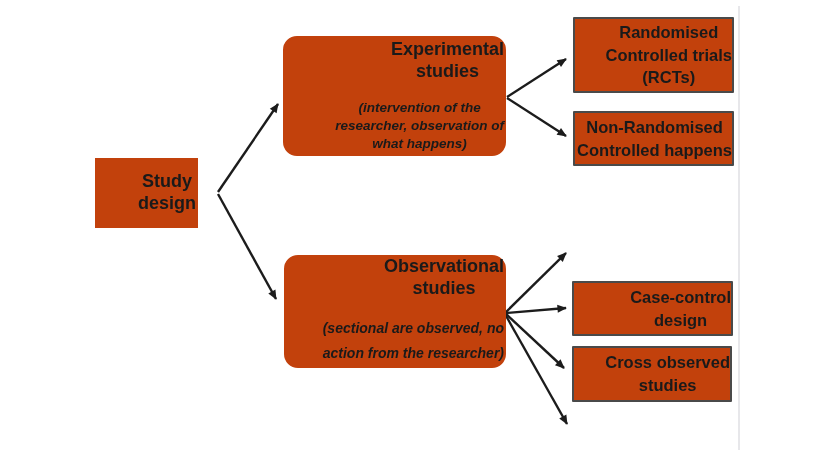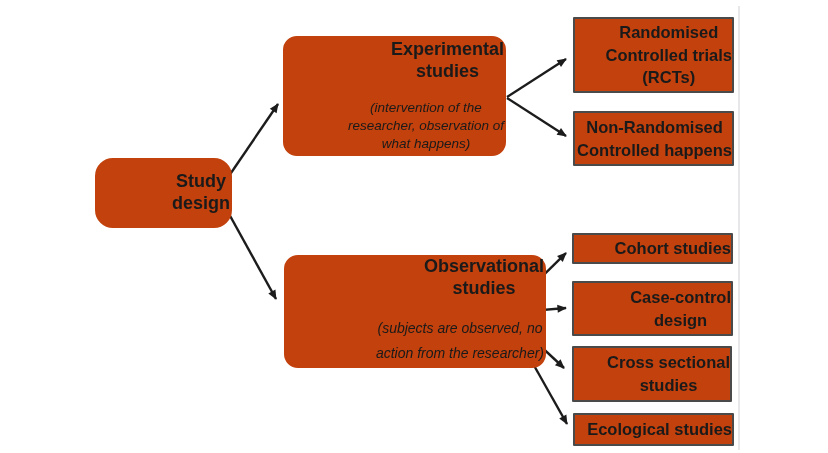--- a/index.html
+++ b/index.html
@@ -36,34 +36,34 @@
     white-space:pre-line;
   }
   .node .label{
     font-weight:bold;
     font-size:16.5px;
     line-height:1.38;
     white-space:pre-line;
   }
   .node .subtitle{
     font-style:italic;
-    font-weight:400;
+    font-weight:700;
     font-size:13.5px;
     line-height:1.35;
     white-space:pre-line;
     margin-top:16px;
   }
   .subtitle.loose{
     font-size:14px;
     line-height:1.85;
   }
   
-  #node-root{left:95px;top:158px;width:137px;height:70px;border-radius:18px;}
+  #node-root{left:95px;top:158px;width:103px;height:70px;border-radius:0;}
   #node-experimental{left:283px;top:36px;width:223px;height:120px;}
-  #node-observational{left:284px;top:255px;width:262px;height:113px;}
+  #node-observational{left:284px;top:255px;width:222px;height:113px;}
   #node-rct{left:573px;top:17px;width:161px;height:76px;}
   #node-nonrct{left:573px;top:111px;width:161px;height:55px;}
   #node-cohort{left:572px;top:233px;width:161px;height:31px;}
   #node-case{left:572px;top:281px;width:161px;height:55px;}
   #node-cross{left:572px;top:346px;width:160px;height:56px;}
   #node-eco{left:573px;top:413px;width:161px;height:33px;}
 
   #edge-layer{
     position:absolute;left:0;top:0;width:828px;height:453px;
     pointer-events:none;
@@ -107,46 +107,40 @@
     <span class="title">Experimental
 studies</span>
     <span class="subtitle">(intervention of the
 researcher, observation of
 what happens)</span>
   </div>
 
   <div class="node rounded" id="node-observational">
     <span class="title">Observational
 studies</span>
-    <span class="subtitle loose">(subjects are observed, no
+    <span class="subtitle loose">(sectional are observed, no
 action from the researcher)</span>
   </div>
 
   <div class="node rect" id="node-rct">
     <span class="label">Randomised
 Controlled trials
 (RCTs)</span>
   </div>
 
   <div class="node rect" id="node-nonrct">
     <span class="label">Non-Randomised
 Controlled happens</span>
   </div>
 
-  <div class="node rect" id="node-cohort">
-    <span class="label">Cohort studies</span>
-  </div>
 
   <div class="node rect" id="node-case">
     <span class="label">Case-control
 design</span>
   </div>
 
   <div class="node rect" id="node-cross">
-    <span class="label">Cross sectional
+    <span class="label">Cross observed
 studies</span>
   </div>
 
-  <div class="node rect" id="node-eco">
-    <span class="label">Ecological studies</span>
-  </div>
 
 </div>
 
 </body></html>

